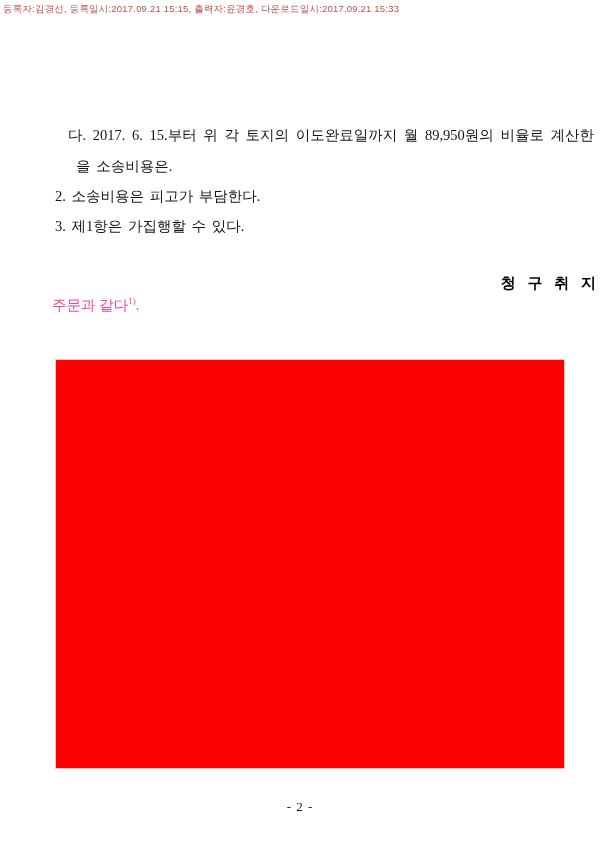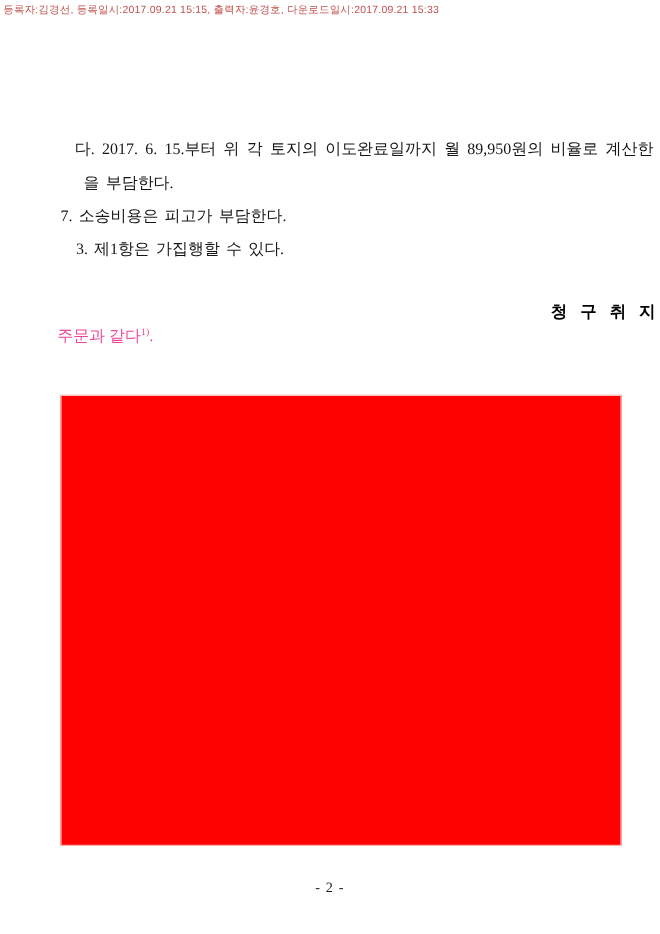--- a/index.html
+++ b/index.html
@@ -28,21 +28,21 @@
   }
   .line {
     position: absolute;
     font-size: 14.5px;
     white-space: nowrap;
     color: #141414;
   }
   .line-1 { left: 68px; top: 126px; word-spacing: 3px; }
   .line-2 { left: 76px; top: 157px; word-spacing: 2px; }
   .line-3 { left: 55px; top: 187px; word-spacing: 2px; }
-  .line-4 { left: 69px; top: 217px; word-spacing: 2px; }
+  .line-4 { left: 55px; top: 217px; word-spacing: 2px; }
   .claim-heading {
     position: absolute;
     left: 0;
     right: 0;
     top: 274px;
     text-align: right;
     font-weight: bold;
     font-size: 15px;
     letter-spacing: 4px;
     color: #000000;
@@ -95,23 +95,23 @@
 </style>
 </head>
 <body>
 
 <div class="page">
 
   <div class="stamp" style="color: rgb(192, 80, 77);">등록자:김경선, 등록일시:2017.09.21 15:15, 출력자:윤경호, 다운로드일시:2017.09.21 15:33</div>
 
   <div class="line line-1">다. 2017. 6. 15.부터 위 각 토지의 이도완료일까지 월 89,950원의 비율로 계산한 돈</div>
 
-  <div class="line line-2">을 부담한다.</div>
+  <div class="line line-2">을 소송비용은.</div>
 
-  <div class="line line-3">7. 소송비용은 피고가 부담한다.</div>
+  <div class="line line-3">2. 소송비용은 피고가 부담한다.</div>
 
   <div class="line line-4">3. 제1항은 가집행할 수 있다.</div>
 
   <div class="claim-heading">청 구 취 지</div>
 
   <div class="jumun-line">
     <span>주문과 같다</span><span class="footnote-ref">1)</span><span>.</span>
   </div>
 
   <div class="redaction-box" style="background: rgb(254, 2, 2);"></div>

